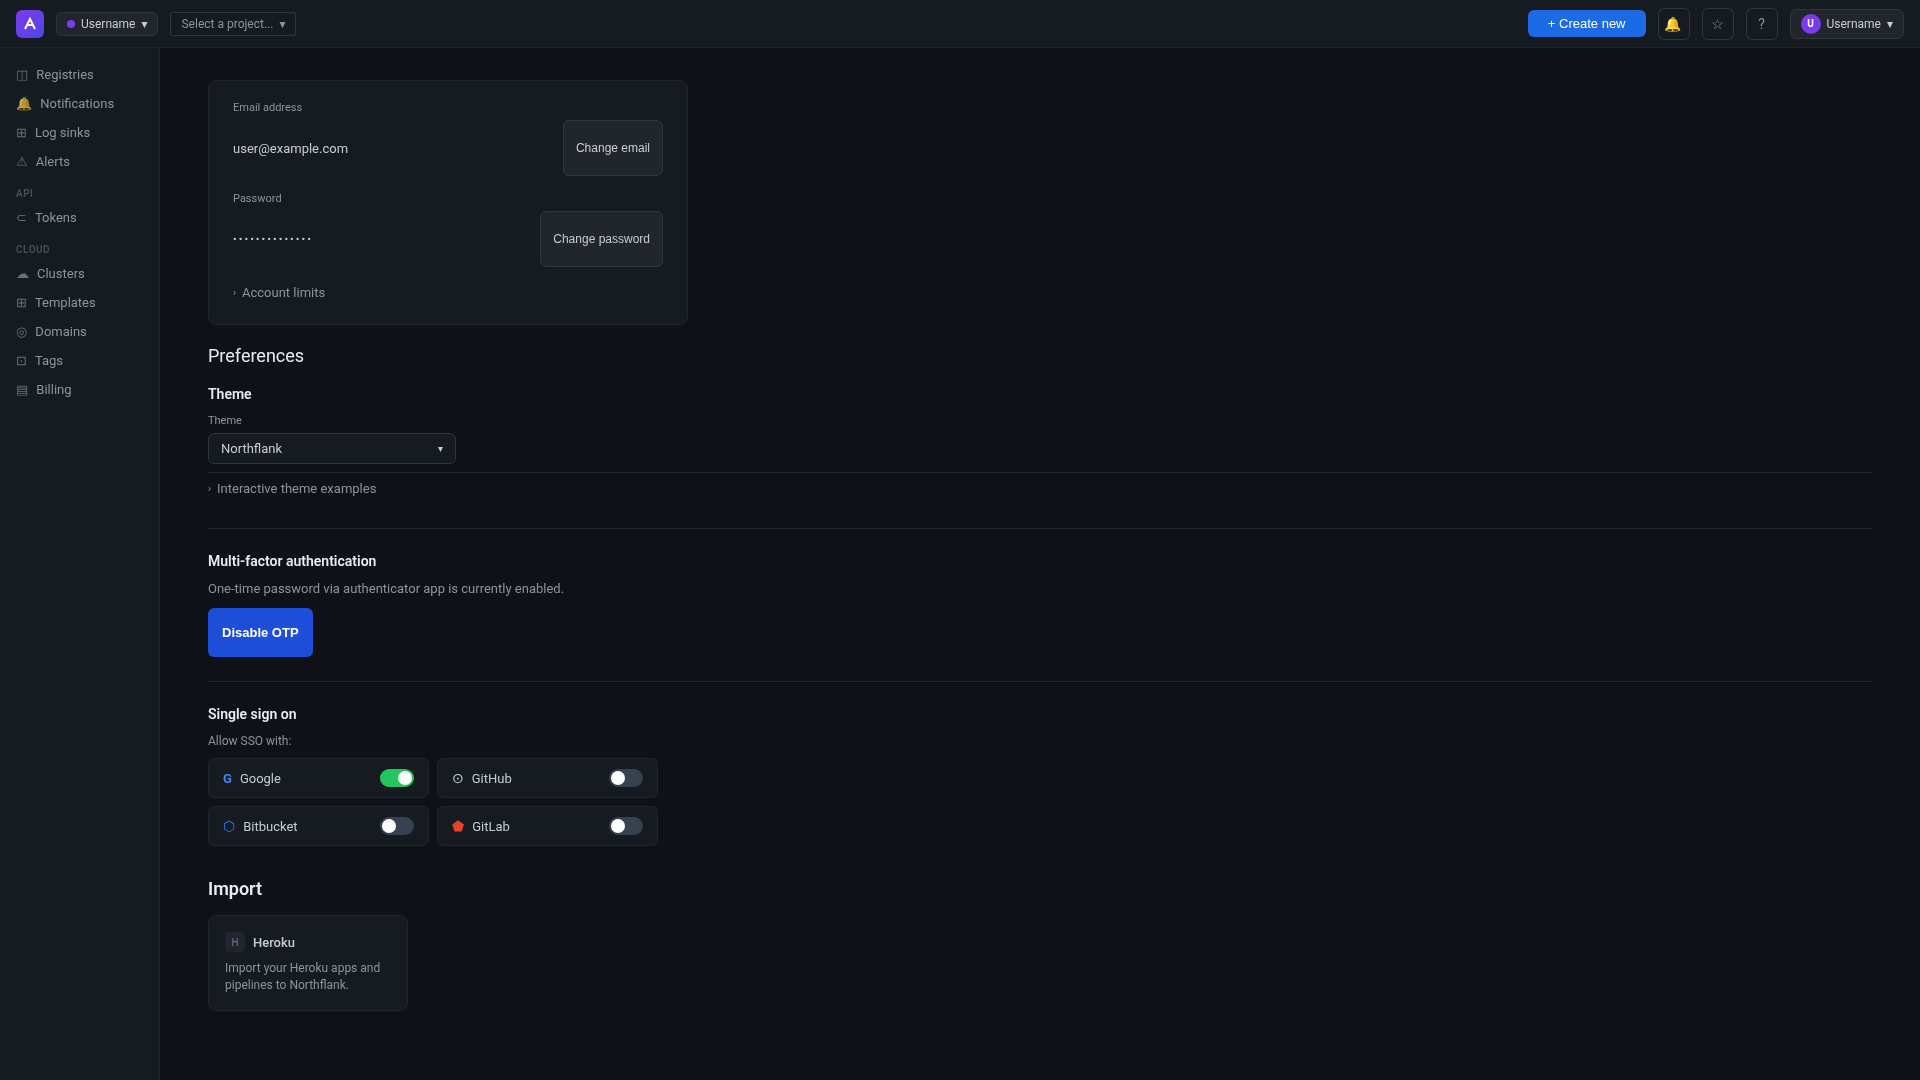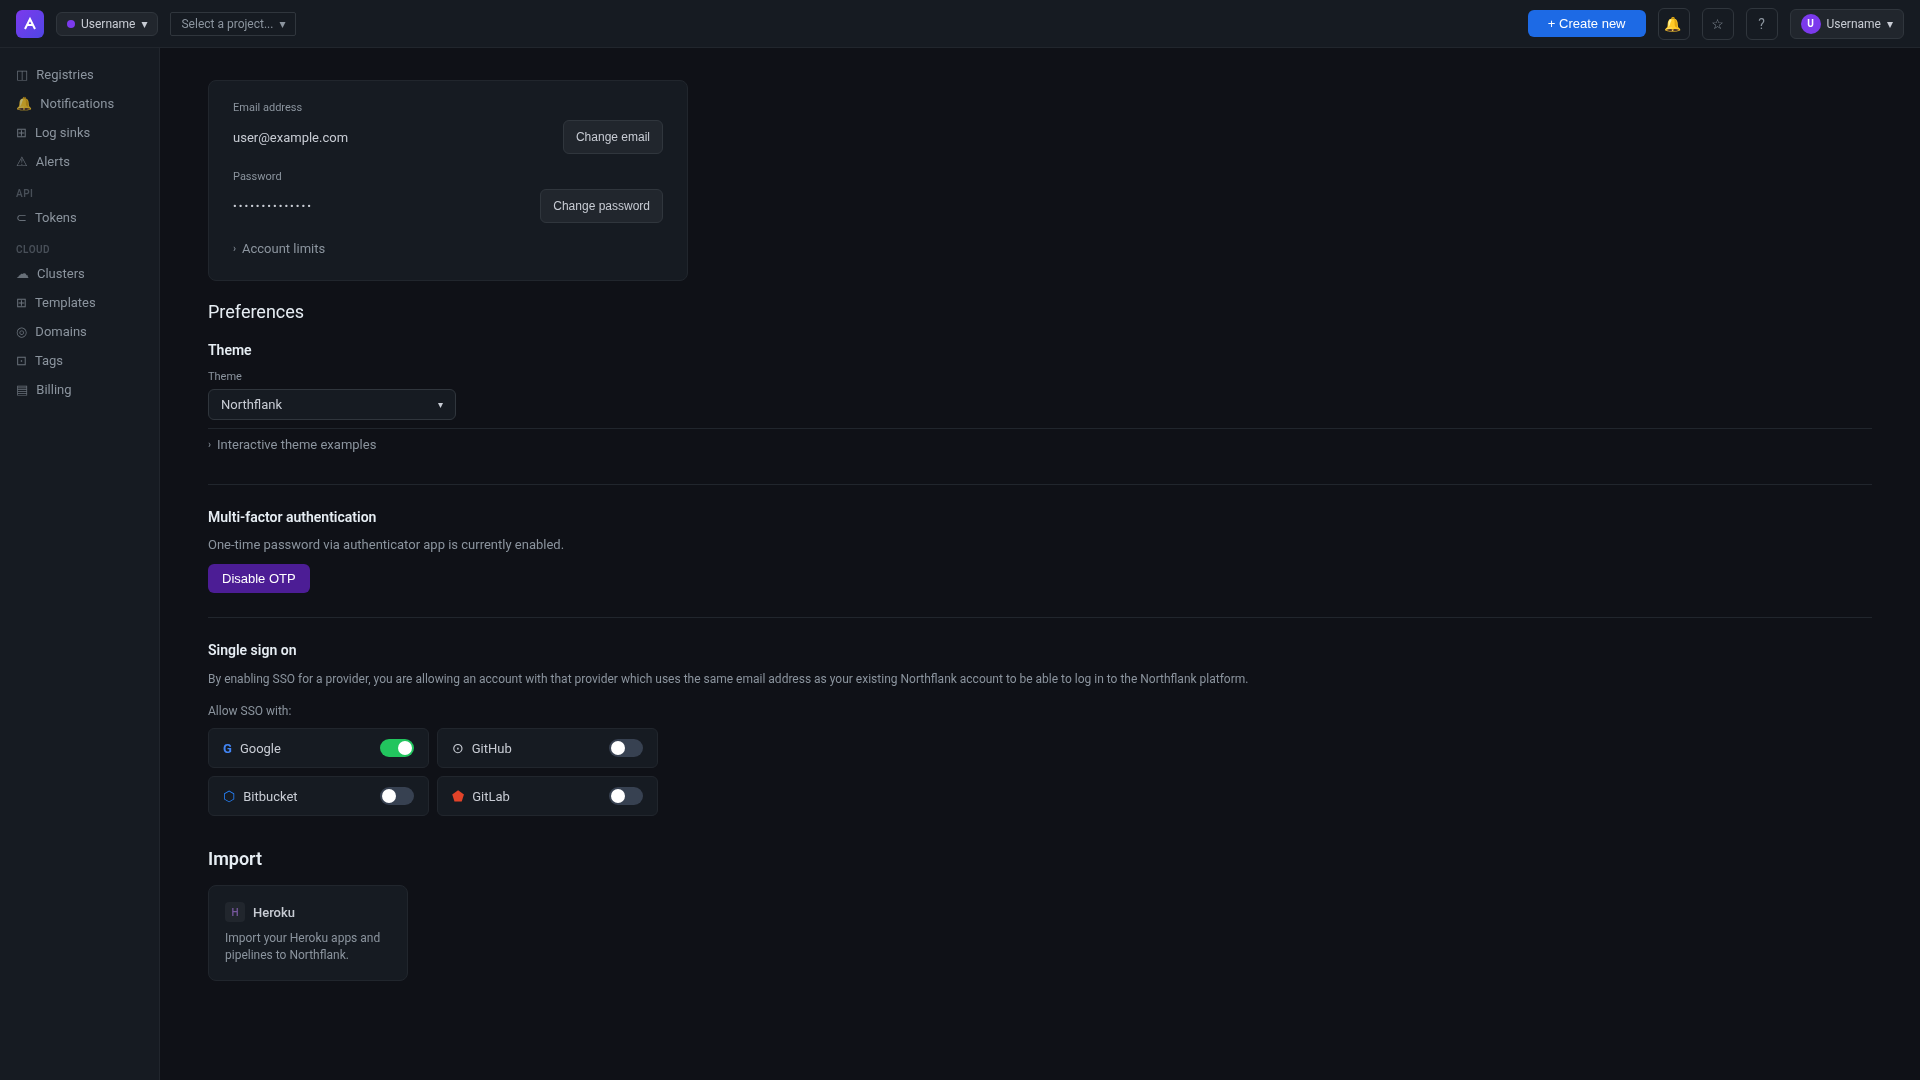--- a/index.html
+++ b/index.html
@@ -128,21 +128,21 @@
       display: flex; align-items: center; gap: 12px; margin-bottom: 14px;
     }
     .field-value {
       flex: 1; color: #c8ccd4; font-size: 13px;
     }
     .field-password { letter-spacing: 2px; color: #c8ccd4; font-size: 11px; }
 
     .btn-secondary {
       background: #21262d; border: 1px solid #30363d;
       color: #c8ccd4; border-radius: 6px;
-      padding: 9px 12px; font-size: 12px; cursor: pointer;
+      padding: 20px 12px; font-size: 12px; cursor: pointer;
       white-space: nowrap;
     }
 
     .account-limits-row {
       display: flex; align-items: center; gap: 6px;
       color: #8b949e; font-size: 13px; cursor: pointer;
       padding: 4px 0;
     }
 
     .section-title {
@@ -167,23 +167,23 @@
       color: #8b949e; font-size: 13px; cursor: pointer;
       padding: 8px 0;
       border-top: 1px solid #21262d; margin-top: 8px;
     }
 
     .divider { border-top: 1px solid #21262d; margin: 24px 0; }
 
     .mfa-desc { color: #8b949e; font-size: 13px; margin-bottom: 12px; }
 
     .btn-danger {
-      background: #4c1d95; border: none; color: white;
-      border-radius: 6px; padding: 7px 14px;
-      font-size: 13px; cursor: pointer; font-weight: 400;
+      background: #1d4ed8; border: none; color: white;
+      border-radius: 6px; padding: 17px 14px;
+      font-size: 13px; cursor: pointer; font-weight: 700;
     }
 
     .sso-desc { color: #8b949e; font-size: 12px; margin-bottom: 16px; line-height: 1.5; }
     .sso-allow-label { color: #8b949e; font-size: 12px; margin-bottom: 10px; }
 
     .sso-grid {
       display: grid; grid-template-columns: 1fr 1fr; gap: 8px;
       max-width: 450px;
     }
     .sso-item {
@@ -364,21 +364,20 @@
     <div style="margin-bottom: 24px;">
       <h2 class="subsection-title">Multi-factor authentication</h2>
       <p class="mfa-desc">One-time password via authenticator app is currently enabled.</p>
       <button class="btn-danger">Disable OTP</button>
     </div>
 
     <div class="divider"></div>
 
     <div style="margin-bottom: 32px;">
       <h2 class="subsection-title">Single sign on</h2>
-      <p class="sso-desc">By enabling SSO for a provider, you are allowing an account with that provider which uses the same email address as your existing Northflank account to be able to log in to the Northflank platform.</p>
       <div class="sso-allow-label">Allow SSO with:</div>
       <div class="sso-grid">
 
         <div class="sso-item">
           <span class="sso-icon" style="color:#4285f4; font-weight:bold; font-size:13px;">G</span>
           <span class="sso-name">Google</span>
           <div class="toggle on">
             <div class="toggle-knob"></div>
           </div>
         </div>

